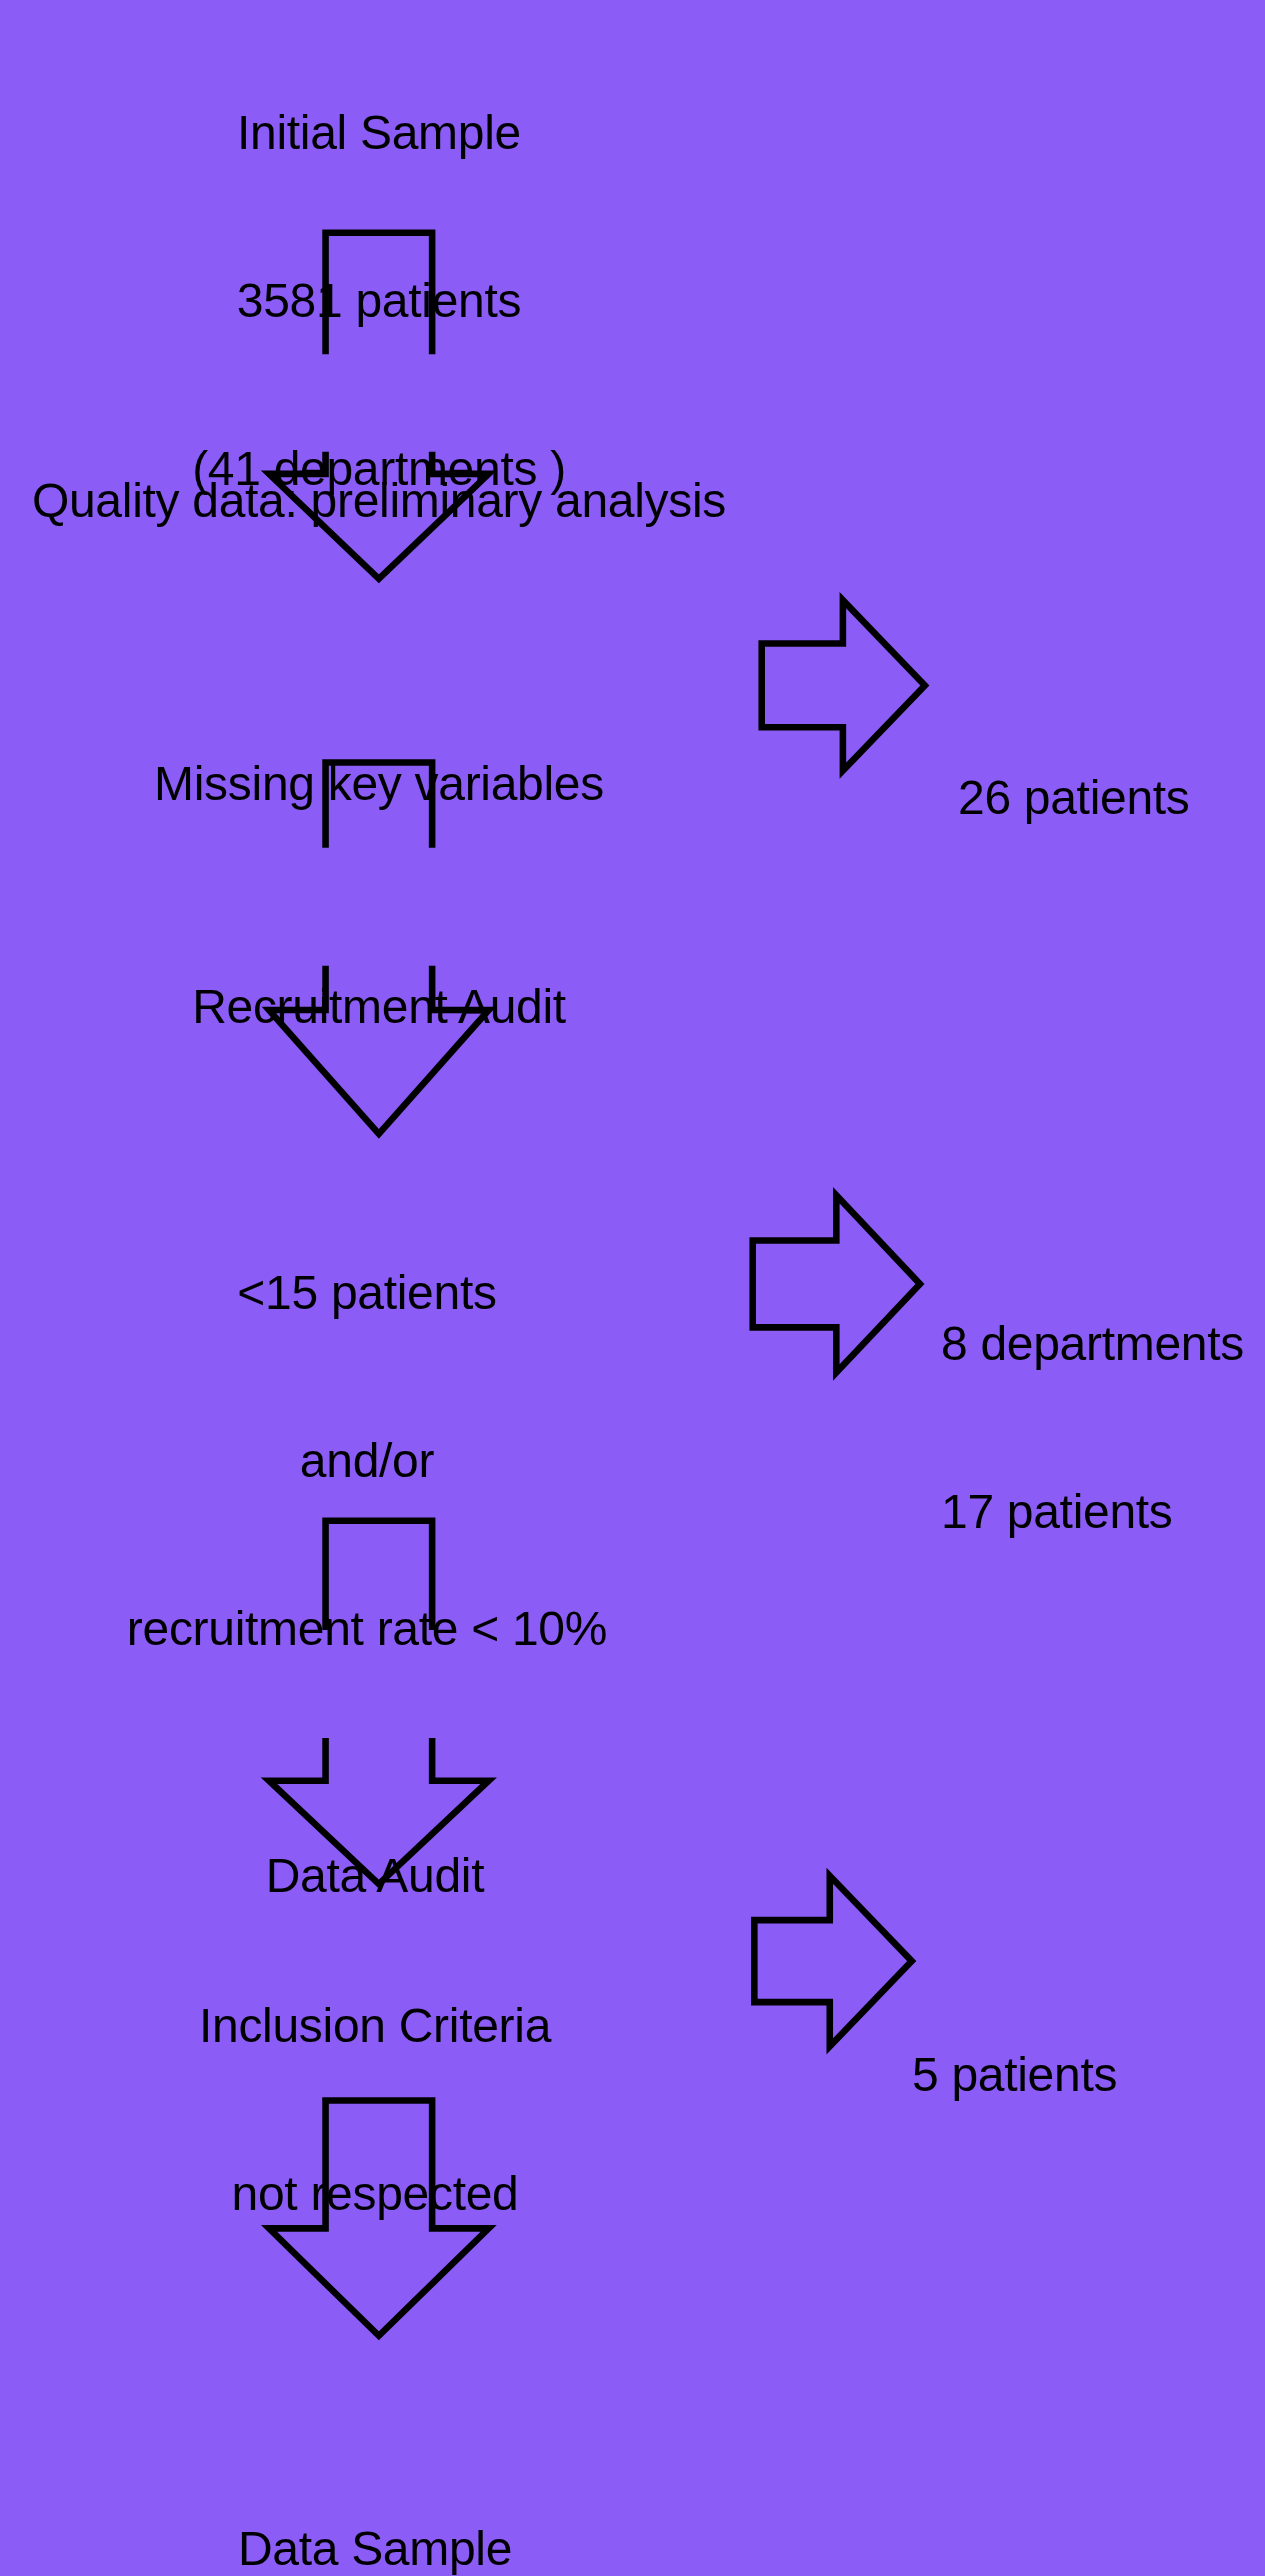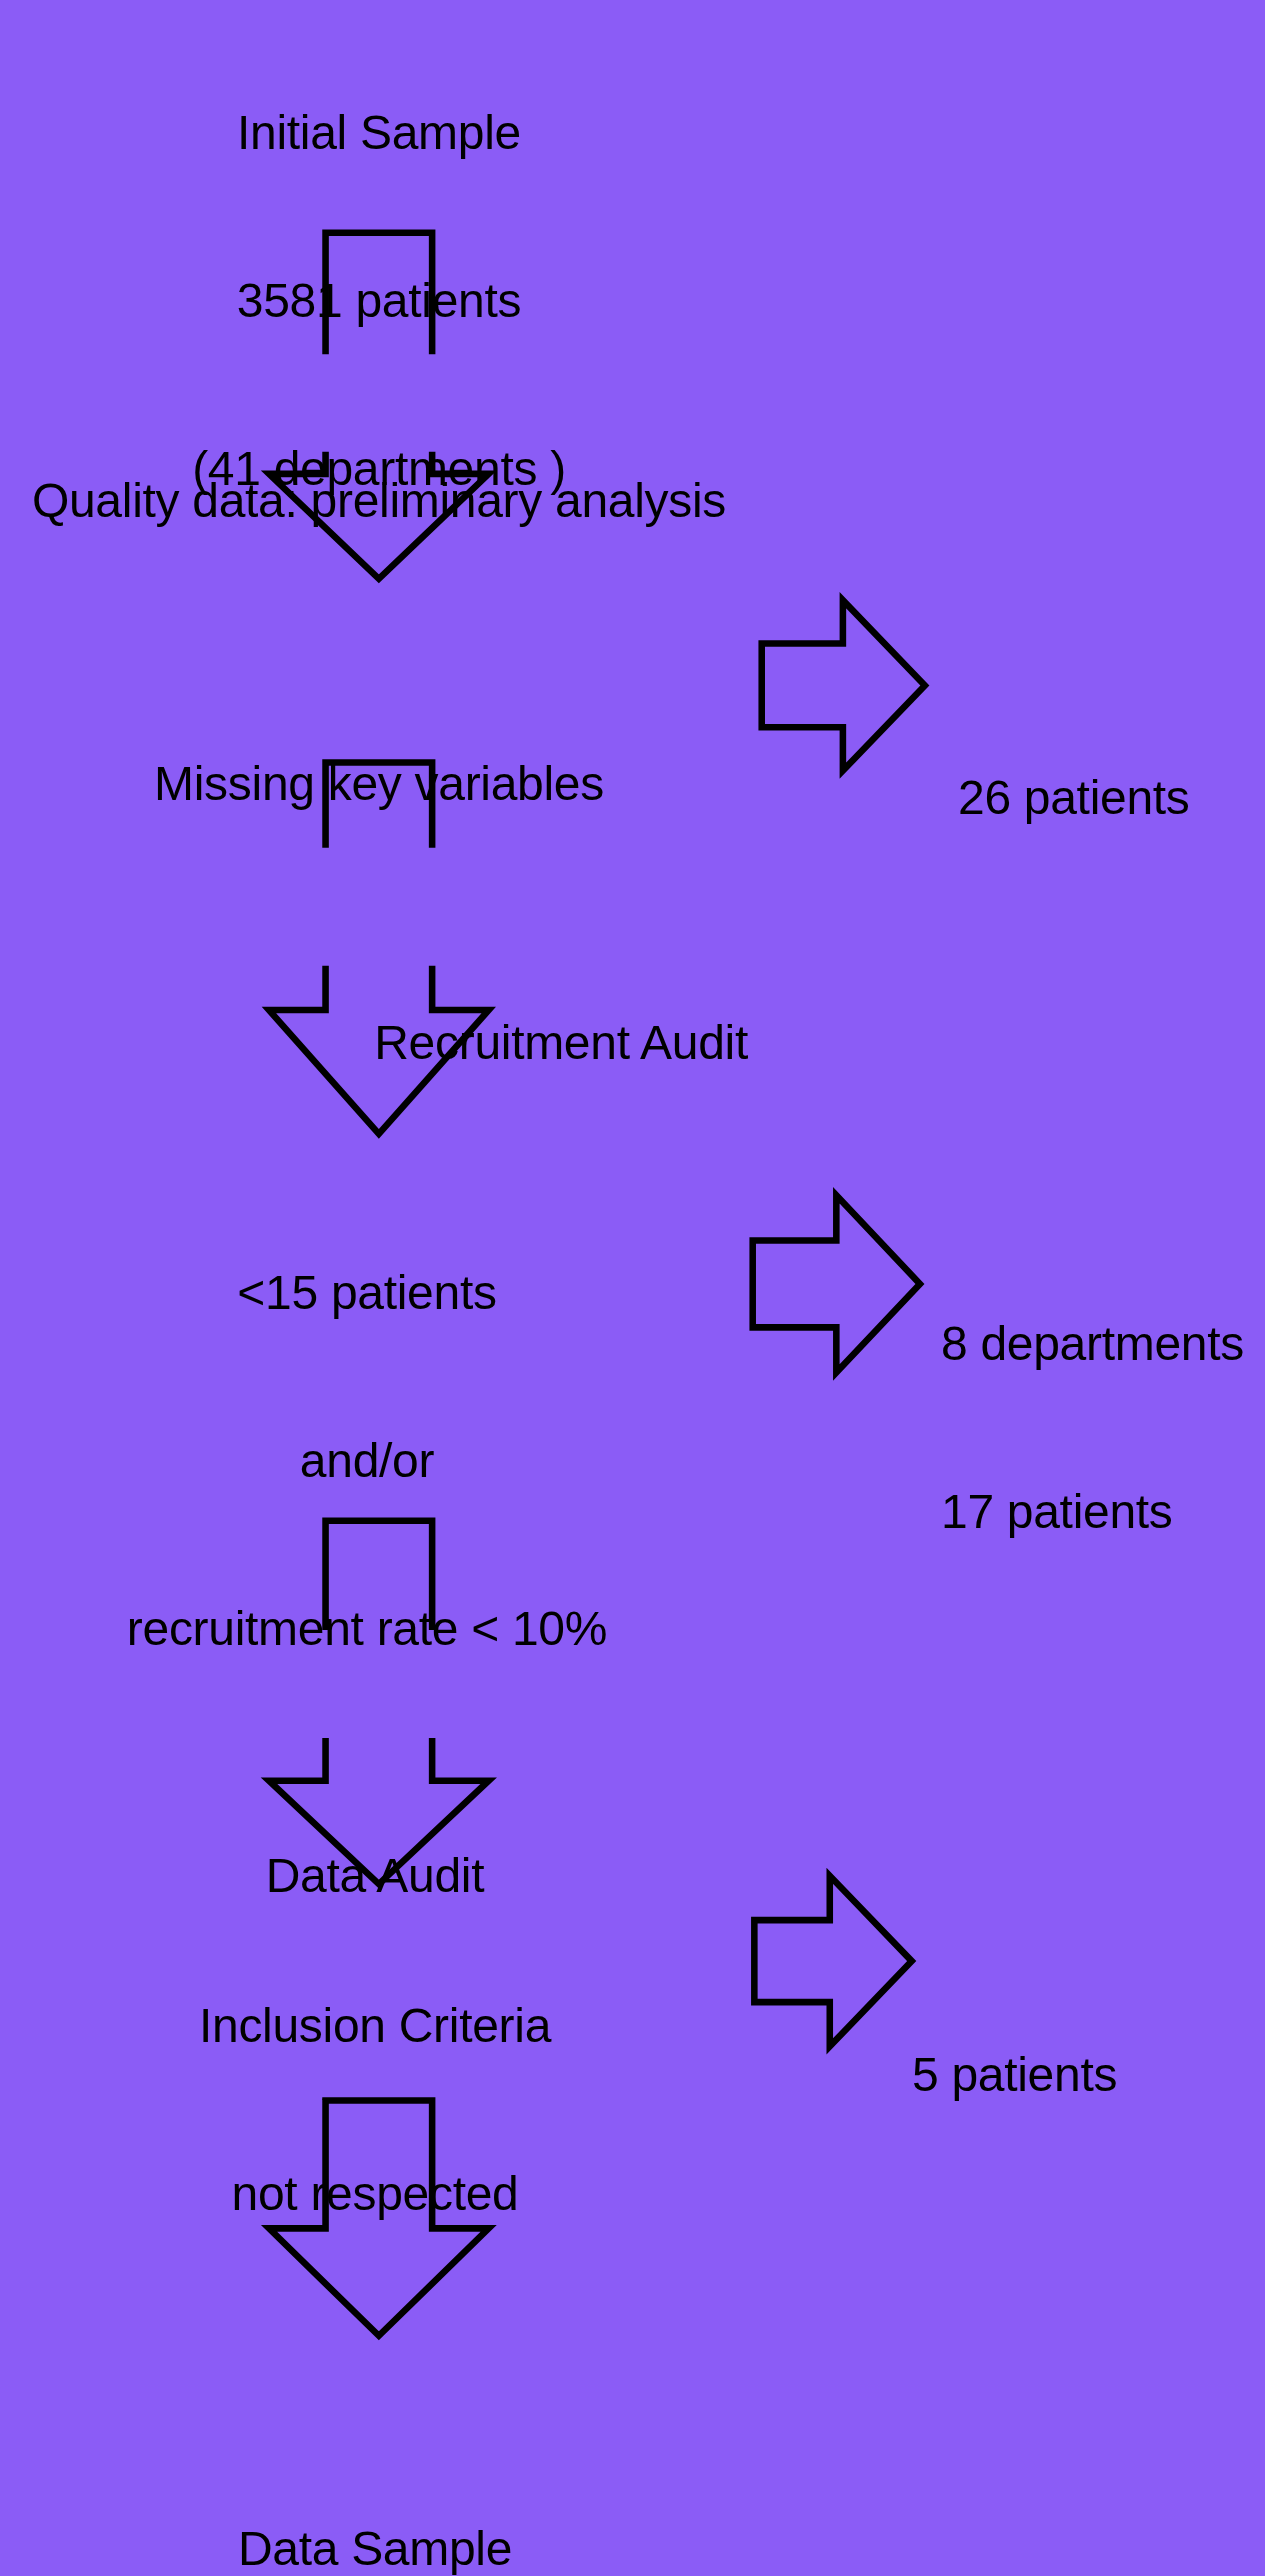--- a/index.html
+++ b/index.html
@@ -93,21 +93,21 @@
   </div>
 
   <div class="flow-text centered-text" style="left:379px; top:361px; width:902px;">
     <div>Quality data: preliminary analysis</div>
   </div>
 
   <div class="flow-text centered-text" style="left:379px; top:644px; width:820px;">
     <div>Missing key variables</div>
   </div>
 
-  <div class="flow-text centered-text" style="left:379px; top:903px; width:738px;text-align:right;">
+  <div class="flow-text centered-text" style="left:379px; top:867px; width:738px;">
     <div>Recruitment Audit</div>
   </div>
 
   <div class="flow-text centered-text" style="left:367px; top:1153px; width:902px;">
     <div>&lt;15 patients</div>
     <div>and/or</div>
     <div>recruitment rate &lt; 10%</div>
   </div>
 
   <div class="flow-text centered-text" style="left:375px; top:1736px; width:738px;">

